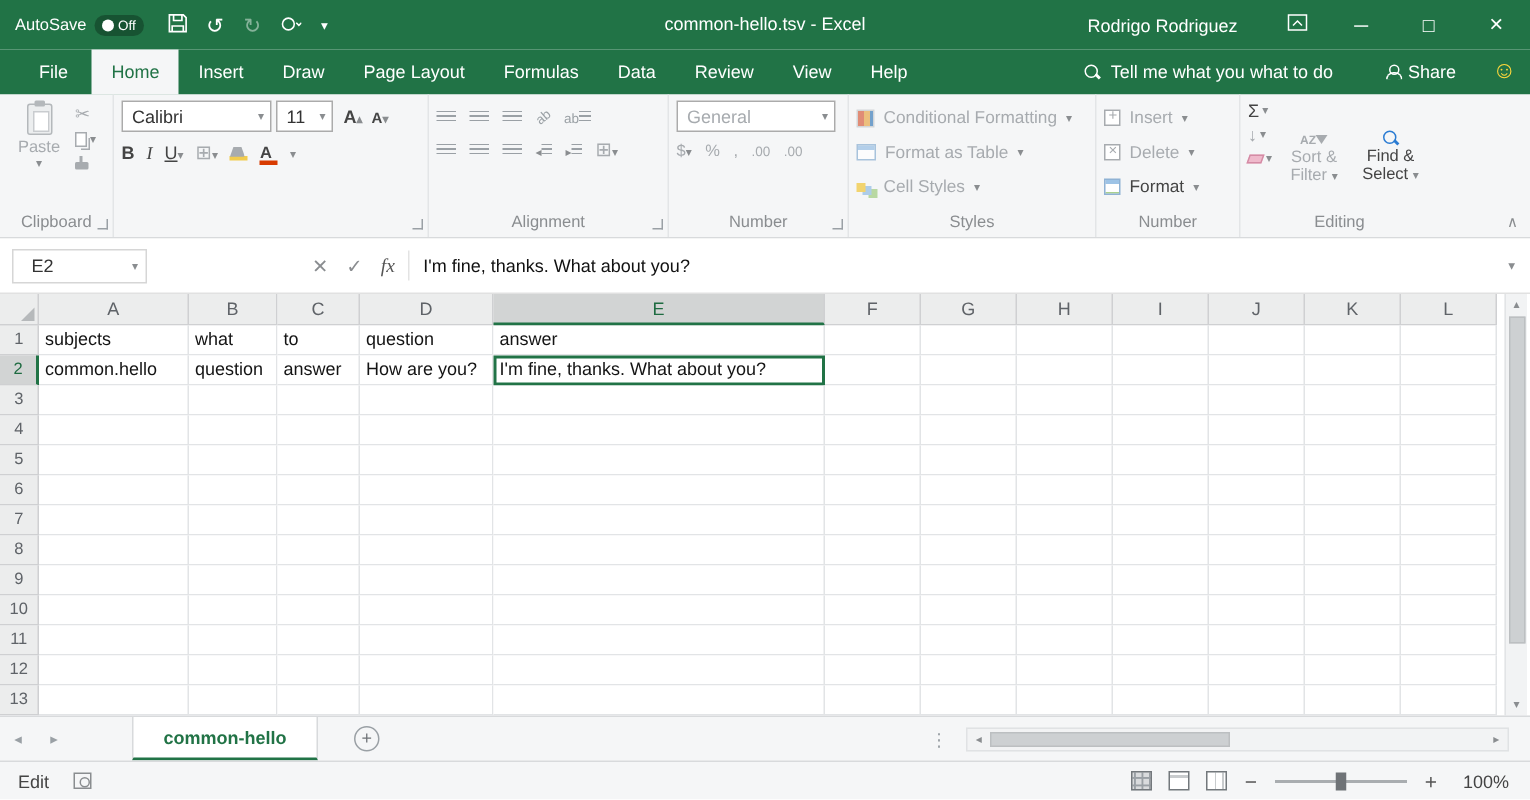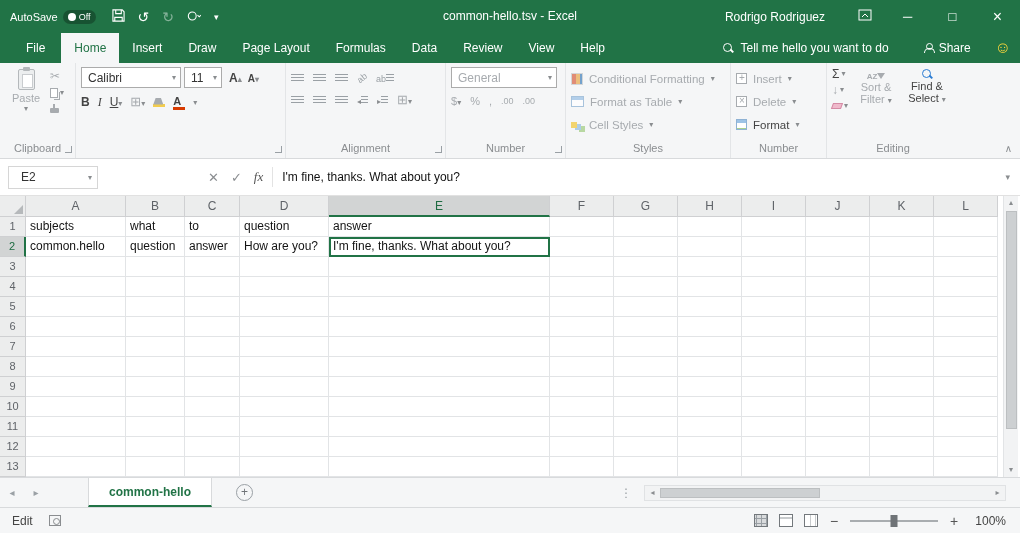--- a/index.html
+++ b/index.html
@@ -85,21 +85,21 @@
   .ins-icon { width:11px; height:11px; border:1px solid #a7abaf; background:#fff; position:relative; }
   .ins-icon::after { content:'+'; position:absolute; left:2px; top:-2px; font-size:10px; color:#a7abaf; }
   .del-icon { width:11px; height:11px; border:1px solid #a7abaf; background:#fff; position:relative; }
   .del-icon::after { content:'×'; position:absolute; left:2px; top:-2px; font-size:10px; color:#a7abaf; }
   .fmtcell-icon { width:11px; height:11px; border:1px solid #8fb2d4; background:linear-gradient(#9dc3e6 0 3px,#fff 3px 8px,#a9d18e 8px); }
 
   
   .ed-body { display:flex; gap:5px; }
   .ed-mini { display:flex; flex-direction:column; gap:4px; margin-top:1px; }
   .eraser { display:inline-block; width:10px; height:6px; background:#efb9cb; border:1px solid #d48ba5; transform:skewX(-20deg); }
-  .bigbtn { display:flex; flex-direction:column; align-items:center; width:46px; font-size:11px; line-height:12px; text-align:center; padding-top:2px; }
+  .bigbtn { display:flex; flex-direction:column; align-items:center; width:46px; font-size:11px; line-height:12px; text-align:center; padding-top:2px;justify-content:center; }
   .sf-icon { font-size:8px; color:#a7abaf; line-height:8px; font-weight:bold; }
   .funnel { display:inline-block; width:0; height:0; border-left:4px solid transparent; border-right:4px solid transparent; border-top:6px solid #a7abaf; }
   .mag { display:inline-block; width:11px; height:11px; position:relative; }
   .mag::before { content:''; position:absolute; left:0; top:0; width:7px; height:7px; border:1.5px solid #2b7cd3; border-radius:50%; }
   .mag::after { content:''; position:absolute; left:7px; top:7px; width:4px; height:1.5px; background:#2b7cd3; transform:rotate(45deg); }
   .mag-white::before { border-color:#fff; } .mag-white::after { background:#fff; }
   .collapse-chevron { position:absolute; right:8px; bottom:4px; color:#8a8d90; font-size:10px; }
 
   
   .formulabar { position:absolute; top:159px; left:0; right:0; height:37px; background:#fff; border-bottom:1px solid #e1e1e1; display:flex; align-items:center; }
@@ -202,21 +202,21 @@
   <div class="rtab">Insert</div>
   <div class="rtab">Draw</div>
   <div class="rtab">Page Layout</div>
   <div class="rtab">Formulas</div>
   <div class="rtab">Data</div>
   <div class="rtab">Review</div>
   <div class="rtab">View</div>
   <div class="rtab">Help</div>
   <div class="tellme">
     <span class="mag mag-white"></span>
-    <span>Tell me hello you want to do</span>
+    <span>Tell me what you what to do</span>
   </div>
   <div class="sharebox">
     <span class="person-icon"></span>
     <span>Share</span>
   </div>
   <div class="smiley">☺</div>
 </div>
 
 <div class="ribbon">
 

